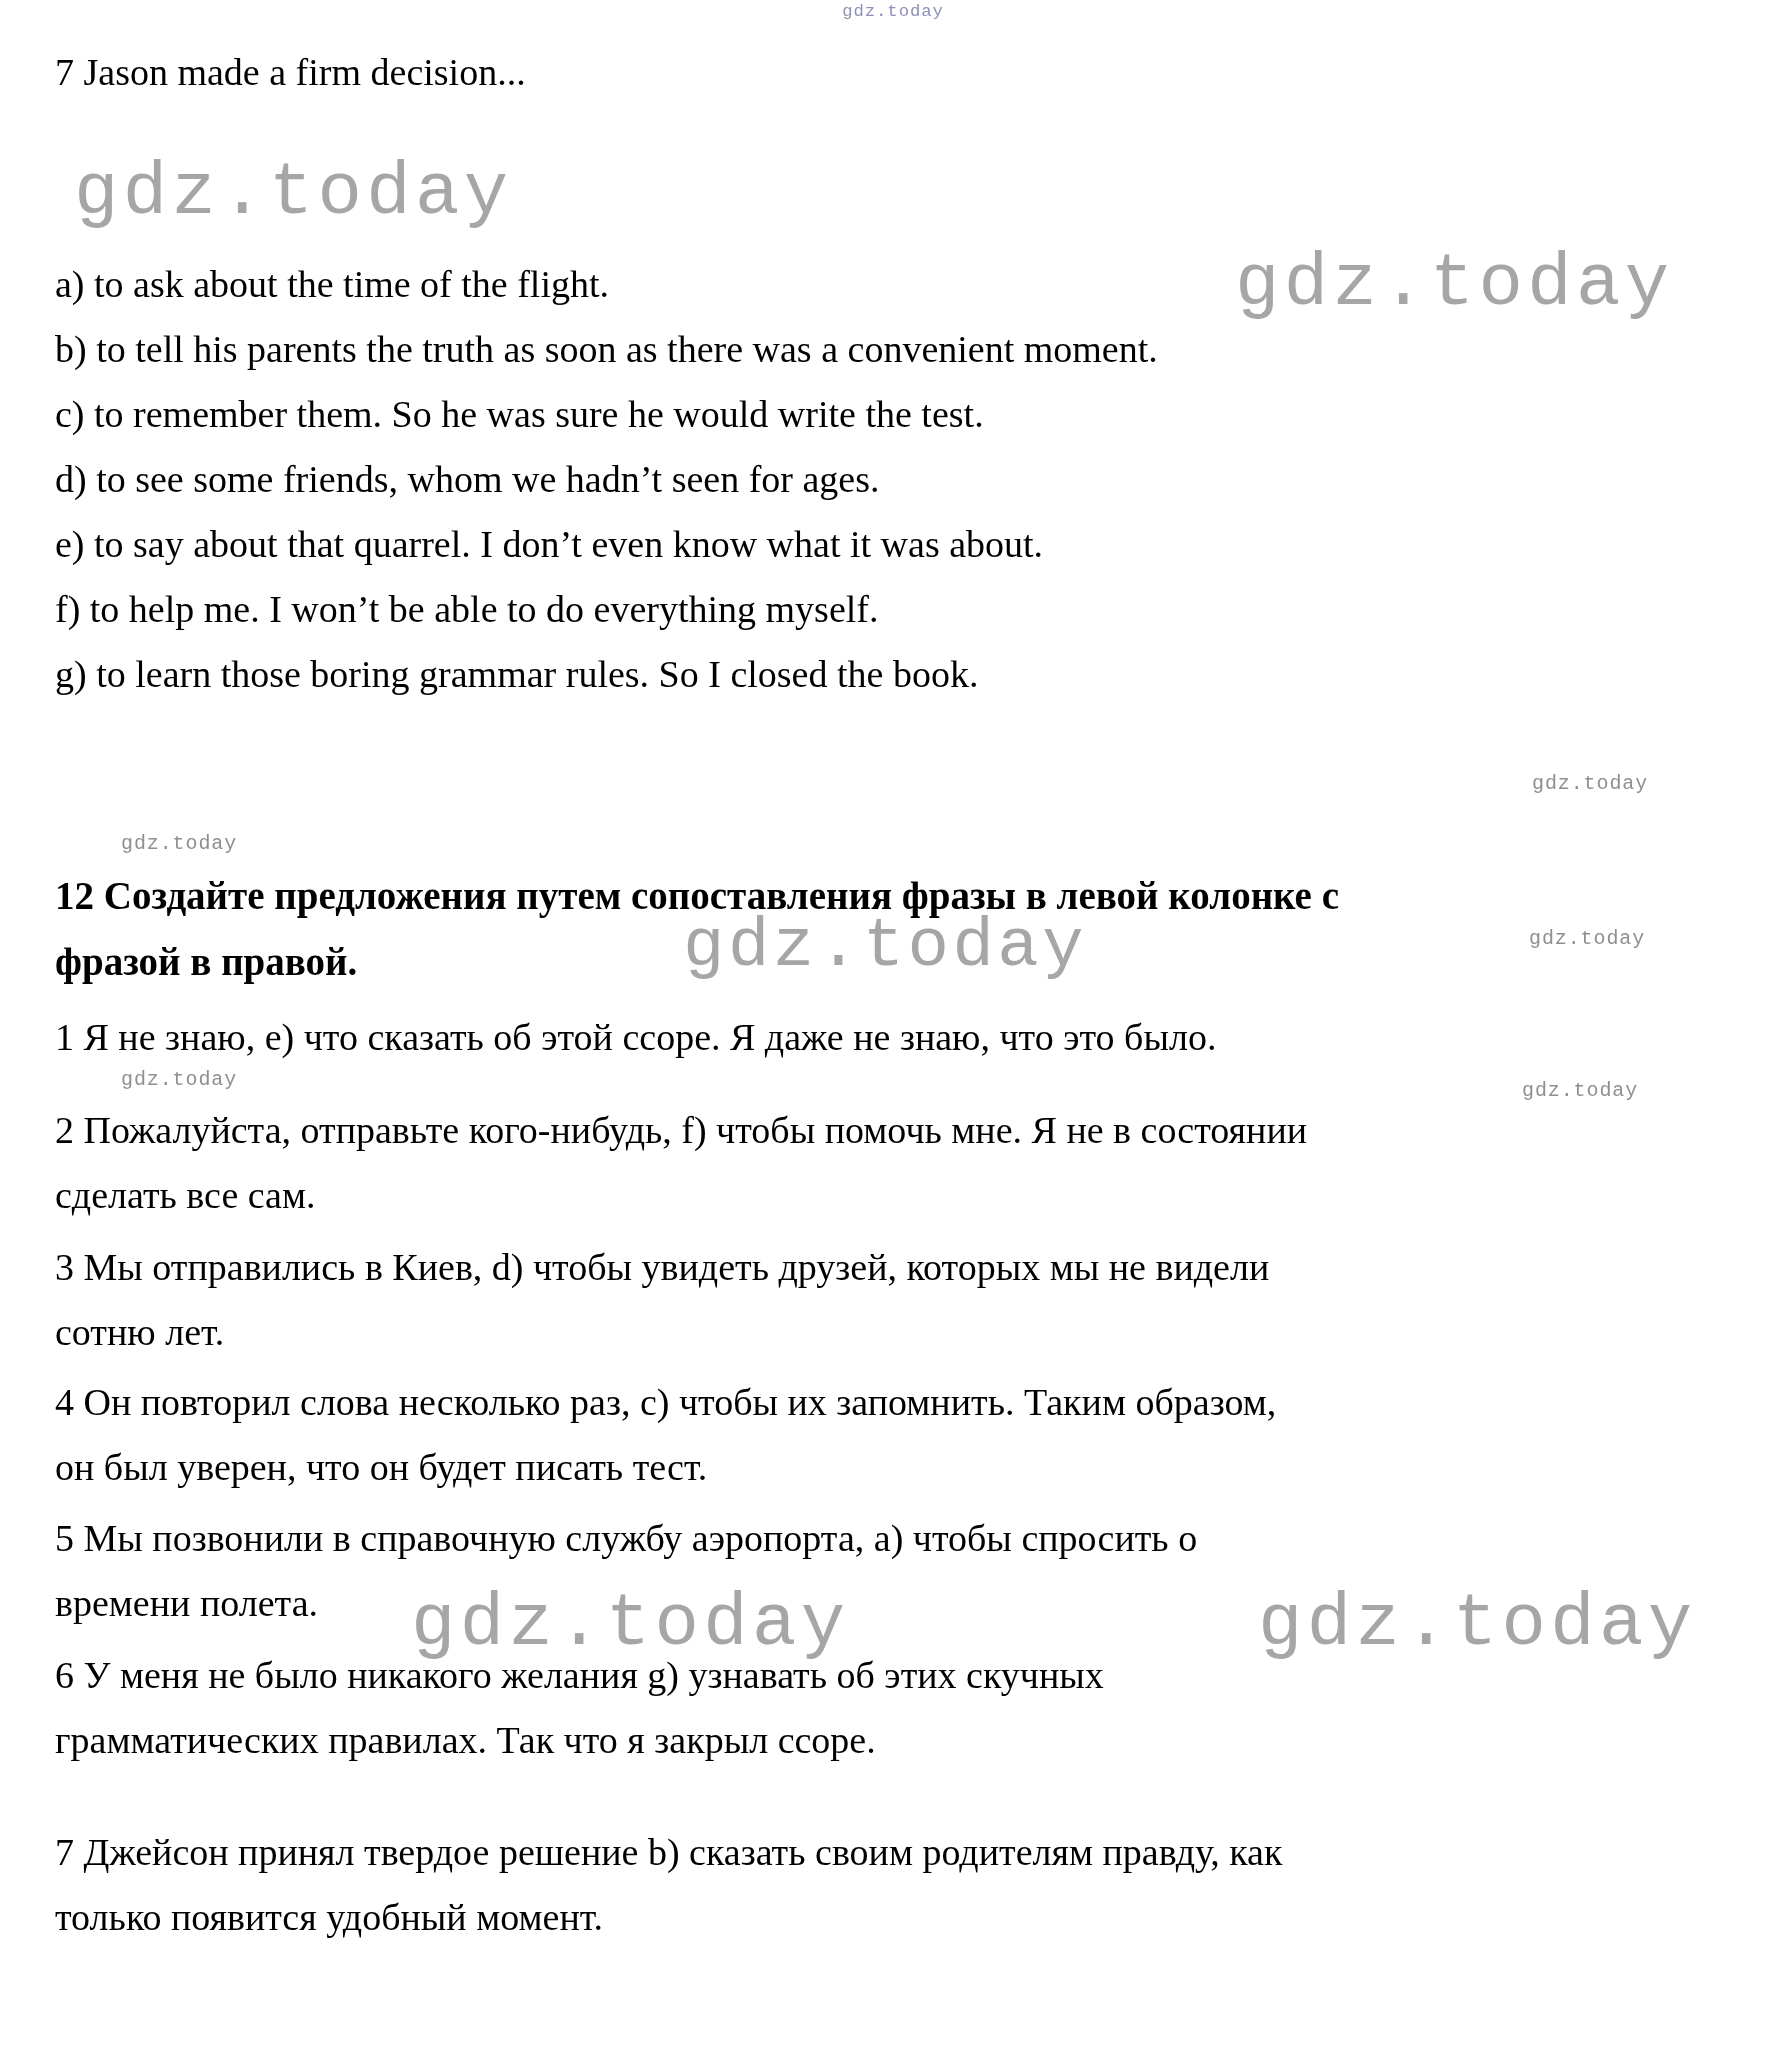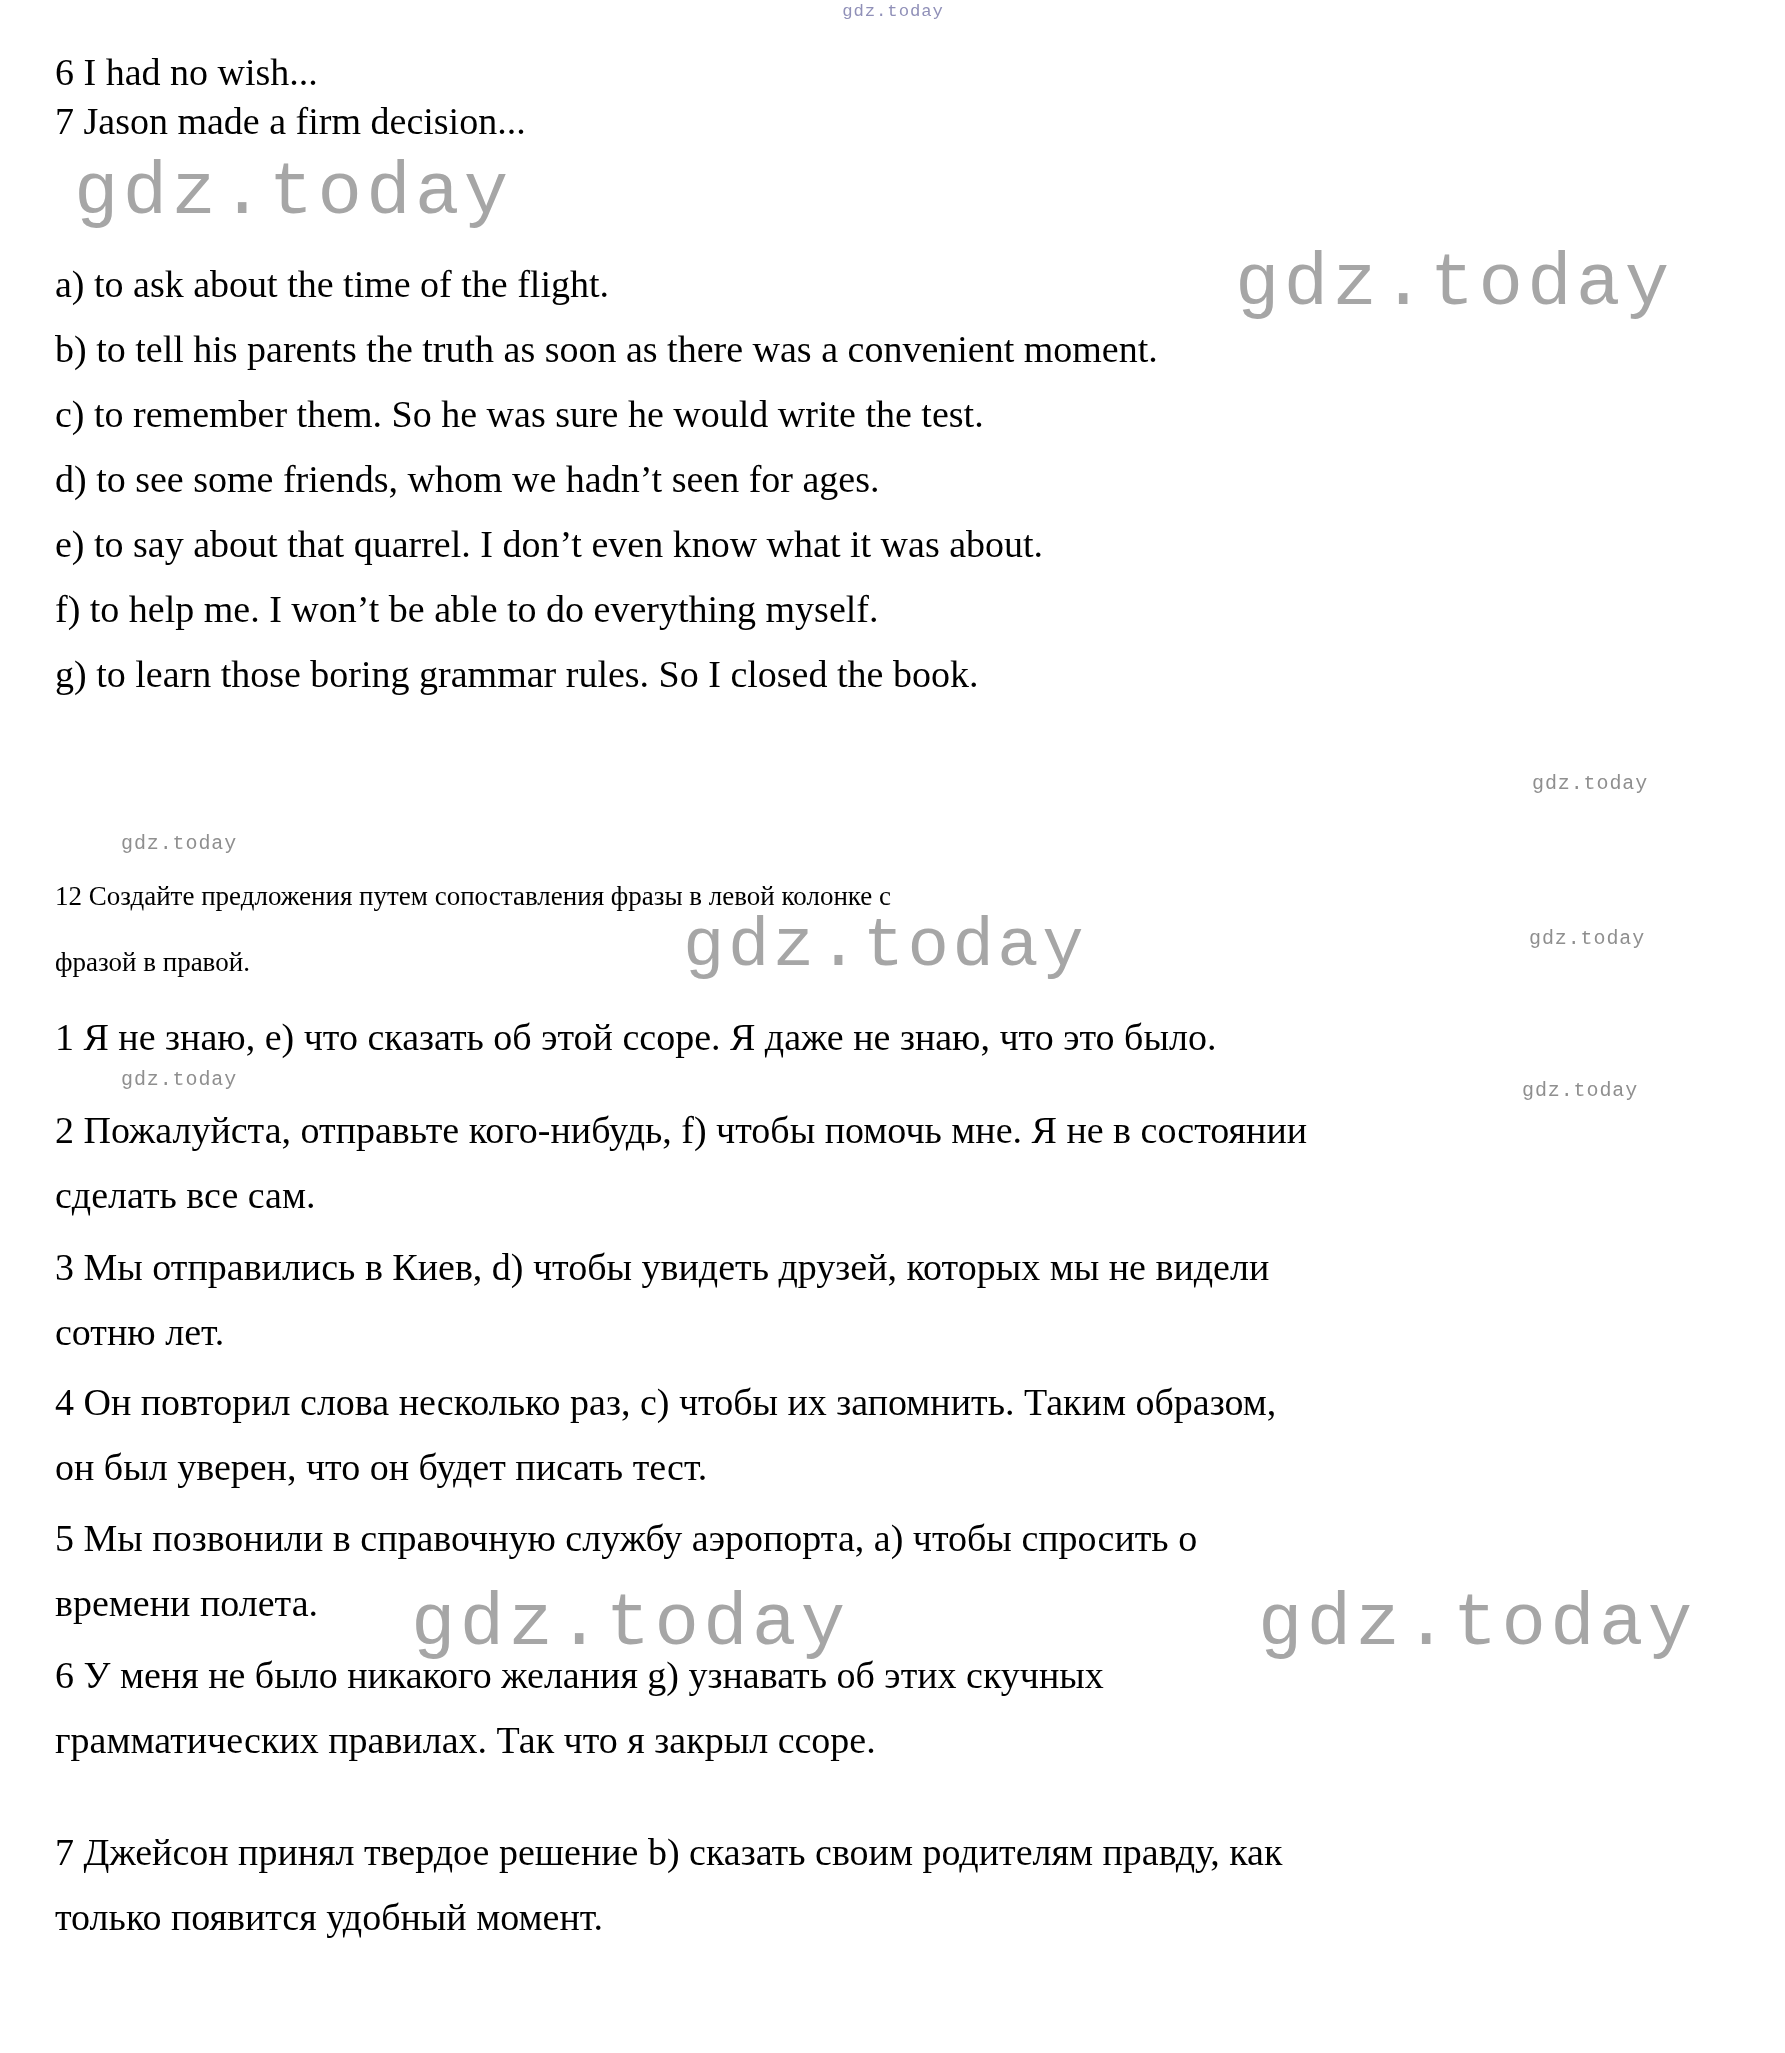--- a/index.html
+++ b/index.html
@@ -54,22 +54,22 @@
     position: absolute;
     left: 55px;
     z-index: 1;
     font-size: 38px;
     line-height: 65px;
   }
   .stems { top: 48px; line-height: 49px; }
   .options { top: 252px; }
   .heading {
     top: 863px;
-    font-weight: normal;
-    font-size: 27px;
+    font-weight: bold;
+    font-size: 39px;
     line-height: 66px;
   }
   .ans-1 { top: 1005px; }
   .ans-2 { top: 1098px; }
   .ans-3 { top: 1235px; }
   .ans-4 { top: 1370px; }
   .ans-5 { top: 1506px; }
   .ans-6 { top: 1643px; }
   .ans-7 { top: 1820px; }
   .line { white-space: nowrap; }
@@ -85,21 +85,20 @@
   <div class="wm wm-small" style="top:772px; left:1532px;">gdz.today</div>
   <div class="wm wm-small" style="top:832px; left:121px;">gdz.today</div>
   <div class="wm wm-mid" style="top:908px; left:683px;">gdz.today</div>
   <div class="wm wm-small" style="top:927px; left:1529px;">gdz.today</div>
   <div class="wm wm-small" style="top:1068px; left:121px;">gdz.today</div>
   <div class="wm wm-small" style="top:1079px; left:1522px;">gdz.today</div>
   <div class="wm wm-big" style="top:1582px; left:411px;">gdz.today</div>
   <div class="wm wm-big" style="top:1582px; left:1258px;">gdz.today</div>
 
   <div class="txt stems">
-    <div class="line">6 I had no wish...</div>
     <div class="line">7 Jason made a firm decision...</div>
   </div>
 
   <div class="txt options">
     <div class="line">a) to ask about the time of the flight.</div>
     <div class="line">b) to tell his parents the truth as soon as there was a convenient moment.</div>
     <div class="line">c) to remember them. So he was sure he would write the test.</div>
     <div class="line">d) to see some friends, whom we hadn’t seen for ages.</div>
     <div class="line">e) to say about that quarrel. I don’t even know what it was about.</div>
     <div class="line">f) to help me. I won’t be able to do everything myself.</div>

